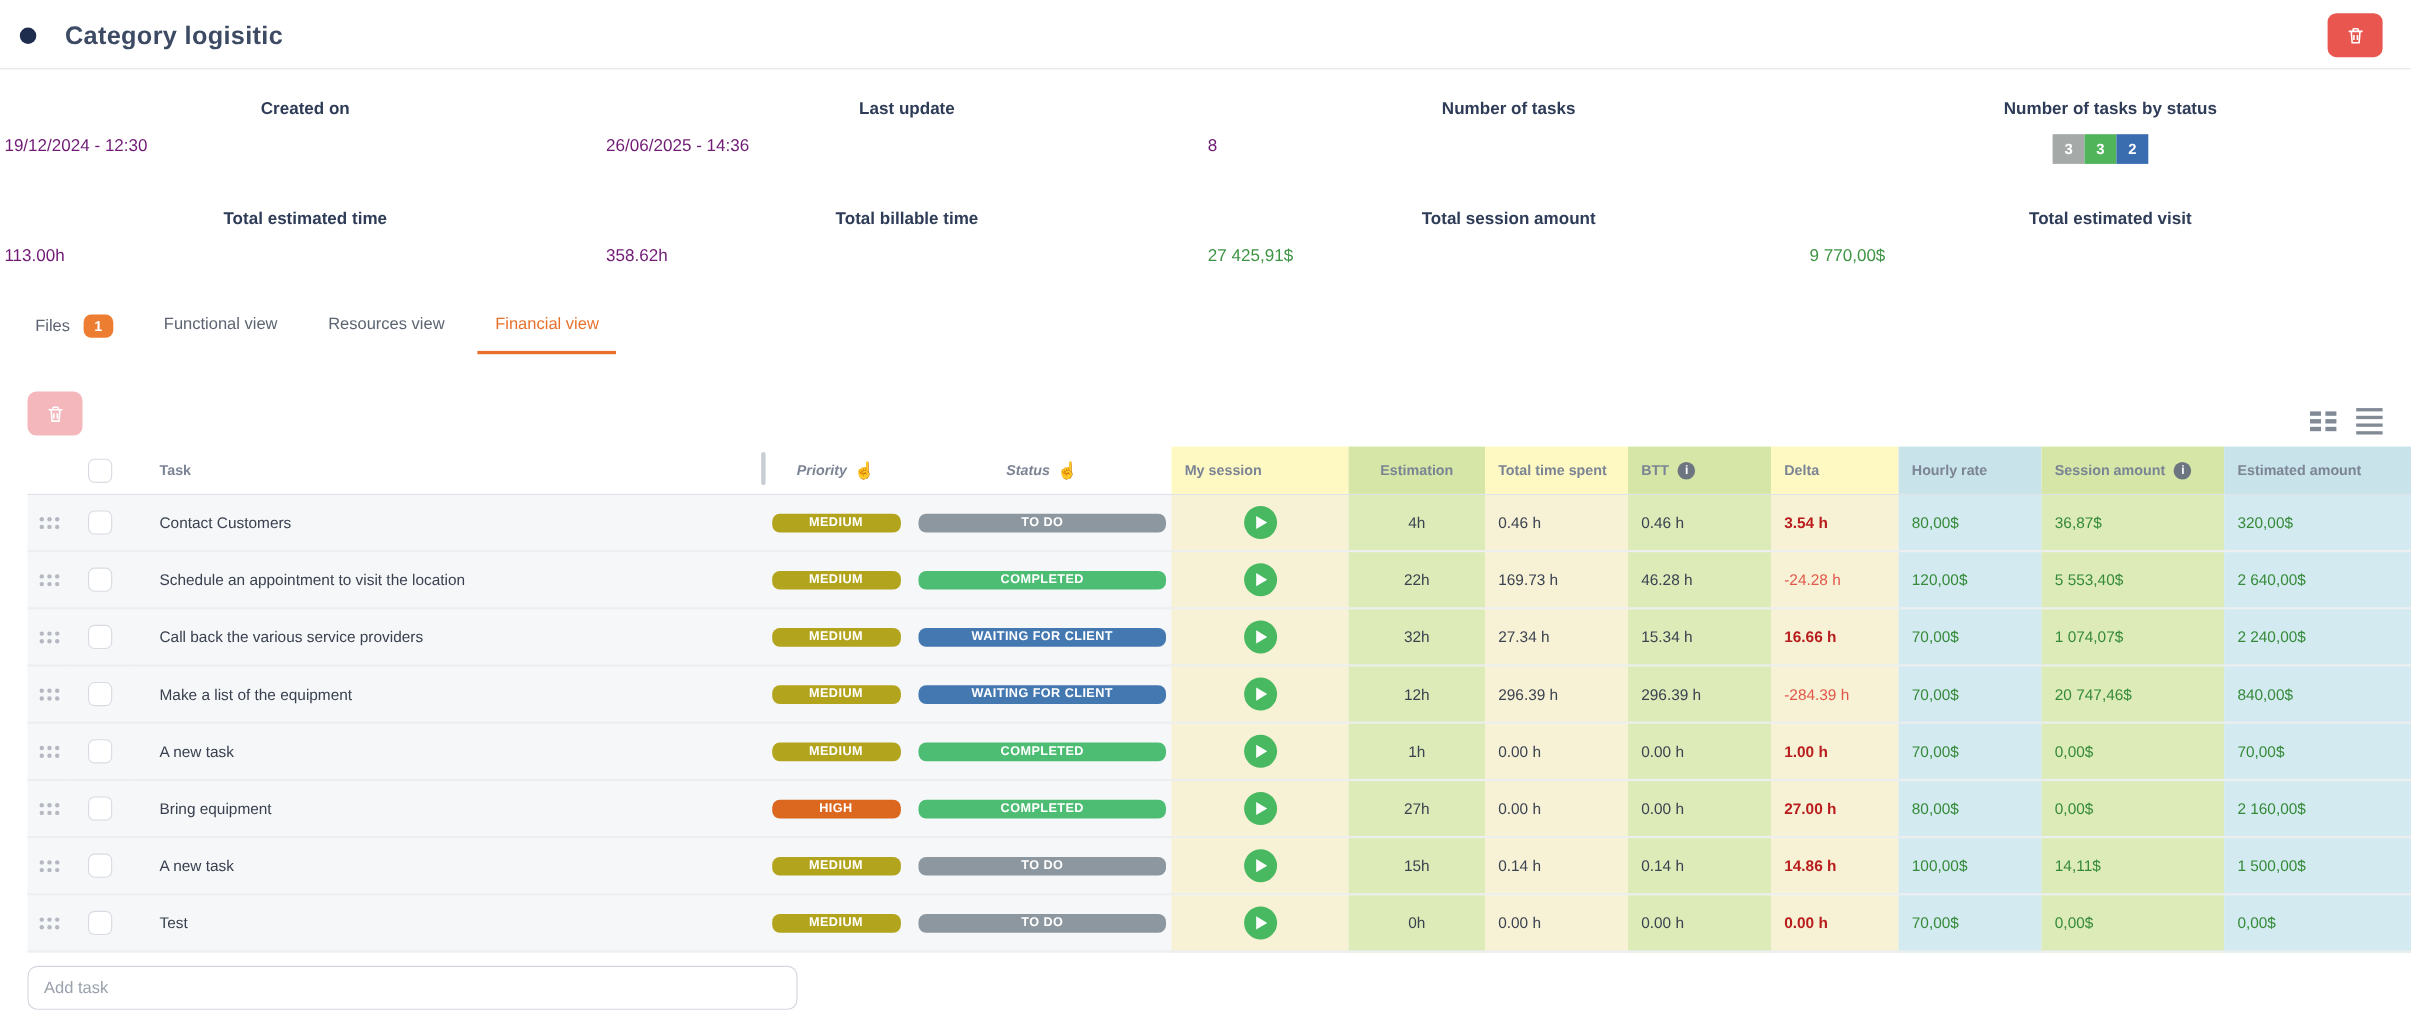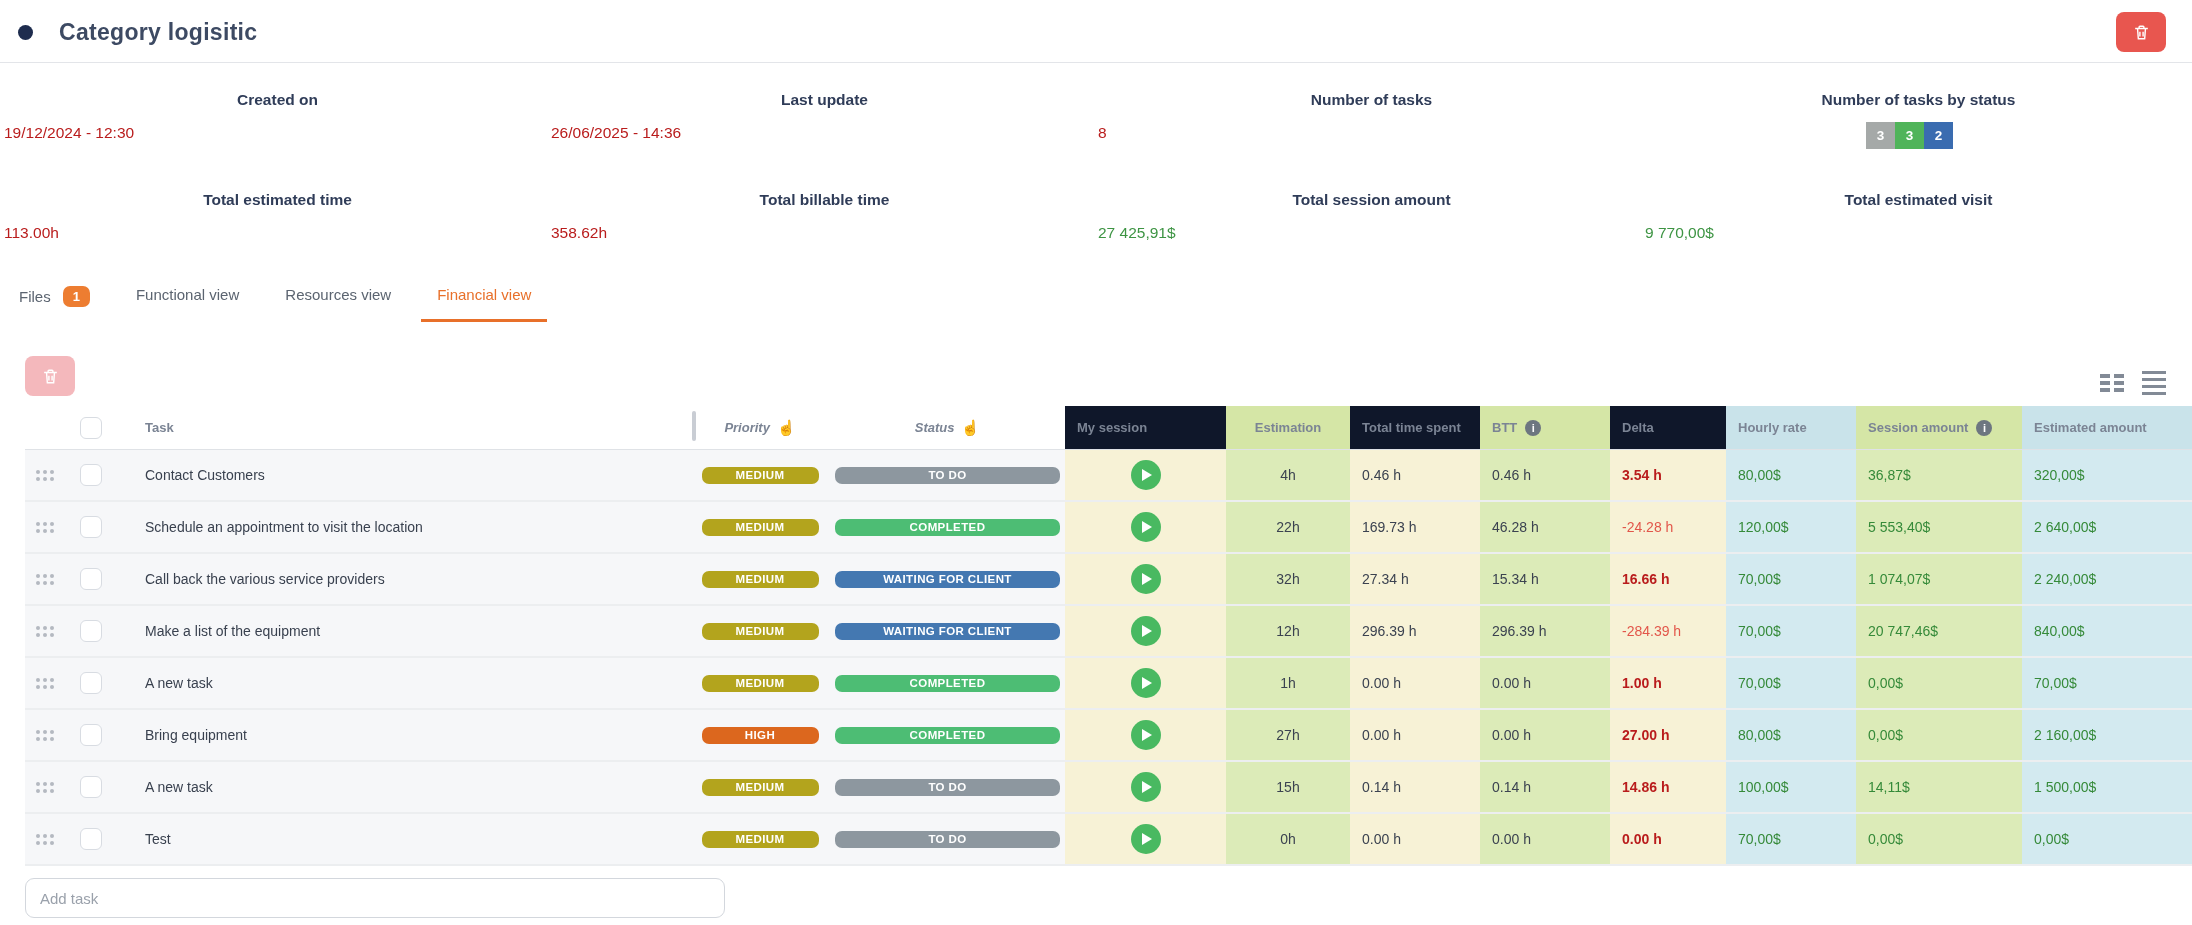--- a/index.html
+++ b/index.html
@@ -14,28 +14,28 @@
   .btn-delete { width:50px; height:40px; border:none; border-radius:8px; background:#e8564f;
     display:flex; align-items:center; justify-content:center; cursor:pointer; }
   .btn-delete.disabled { background:#f4b8bc; }
   .trash-svg { width:19px; height:19px; fill:none; stroke:#fff; stroke-width:1.8; }
 
   .divider { border:none; border-top:1px solid #e3e5e9; }
 
   
   .stats { display:grid; grid-template-columns:repeat(4,1fr); row-gap:42px; padding:28px 0 30px 4px; }
   .stat-label { font-size:15.5px; font-weight:700; color:#2f3c58; margin-bottom:15px;text-align:center; }
-  .stat-value { font-size:15.5px; color:#b91c1c; }
+  .stat-value { font-size:15.5px; color:#701a75; }
   .stat-value.money { color:#3d9443; }
   .status-badges { display:flex; margin-left:221px; margin-top:-2px; }
   .status-badge-box { min-width:29px; height:27px; display:flex; align-items:center; justify-content:center;
     color:#fff; font-size:13.5px; font-weight:700; padding:0 8px; }
 
   
-  .tabs { display:flex; align-items:flex-start; padding-left:3px; margin-top:6px; height:56px; }
+  .tabs { display:flex; align-items:flex-start; padding-left:16px; margin-top:6px; height:56px; }
   .tab { display:flex; align-items:center; gap:12px; font-size:15px; color:#5b6470;
     padding:8px 16px 16px 16px; margin-right:14px; cursor:pointer; border-bottom:3px solid transparent; }
   .tab.active { color:#e8702a; border-bottom-color:#e8702a; }
   .tab-badge { background:#ed7d31; color:#fff; font-size:13px; font-weight:700;
     border-radius:7px; padding:4px 10px; line-height:1; }
 
   
   .table-toolbar { display:flex; justify-content:space-between; align-items:center; padding:22px 26px 10px 25px; }
   .view-icons { display:flex; gap:18px; align-items:center; margin-top:14px; }
   .icon-btn { cursor:pointer; display:flex; }
@@ -49,21 +49,21 @@
   .trow { display:grid; grid-template-columns:40px 52px 573px 140px 235px 161px 124px 130px 130px 116px 130px 166px 170px; }
   .thead { height:44px; border-bottom:1px solid #dfe2e6; }
   .thead .cell { display:flex; align-items:center; font-size:13px; font-weight:700; color:#7b8494; }
   .th-task { padding-left:28px; position:relative; }
   .resize-bar { position:absolute; right:-6px; top:5px; width:4px; height:30px; background:#c9cdd4; border-radius:2px; }
   .th-center { justify-content:center; font-style:italic; gap:7px; }
   .sort-hand { font-style:normal; color:#eead2b; font-size:15px; }
   .cell { display:flex; align-items:center; }
   .pad { padding-left:12px; }
   
-  .col-yellow { background:#f7f2d6; } .thead .col-yellow { background:#0f172a; }
+  .col-yellow { background:#f7f2d6; } .thead .col-yellow { background:#fef9c3; }
   .col-green  { background:#dcebb8; } .thead .col-green  { background:#d5e6a6; }
   .col-blue   { background:#d3eaf0; } .thead .col-blue   { background:#c9e3ea; }
 
   .tbody .trow { height:52px; background:#f6f7f9; }
   .tbody .cell { border-bottom:2px solid #eceef0; font-size:14px; }
   .drag-cell { justify-content:center; cursor:grab; }
   .drag-dots { display:grid; grid-template-columns:repeat(3,4px); grid-auto-rows:4px; gap:3px; }
   .drag-dots i { background:#b4b9c1; border-radius:50%; }
   .checkbox { width:22px; height:22px; border:1.5px solid #d8dce2; border-radius:6px; background:#fff; cursor:pointer; }
   .chk-cell { justify-content:center; }

